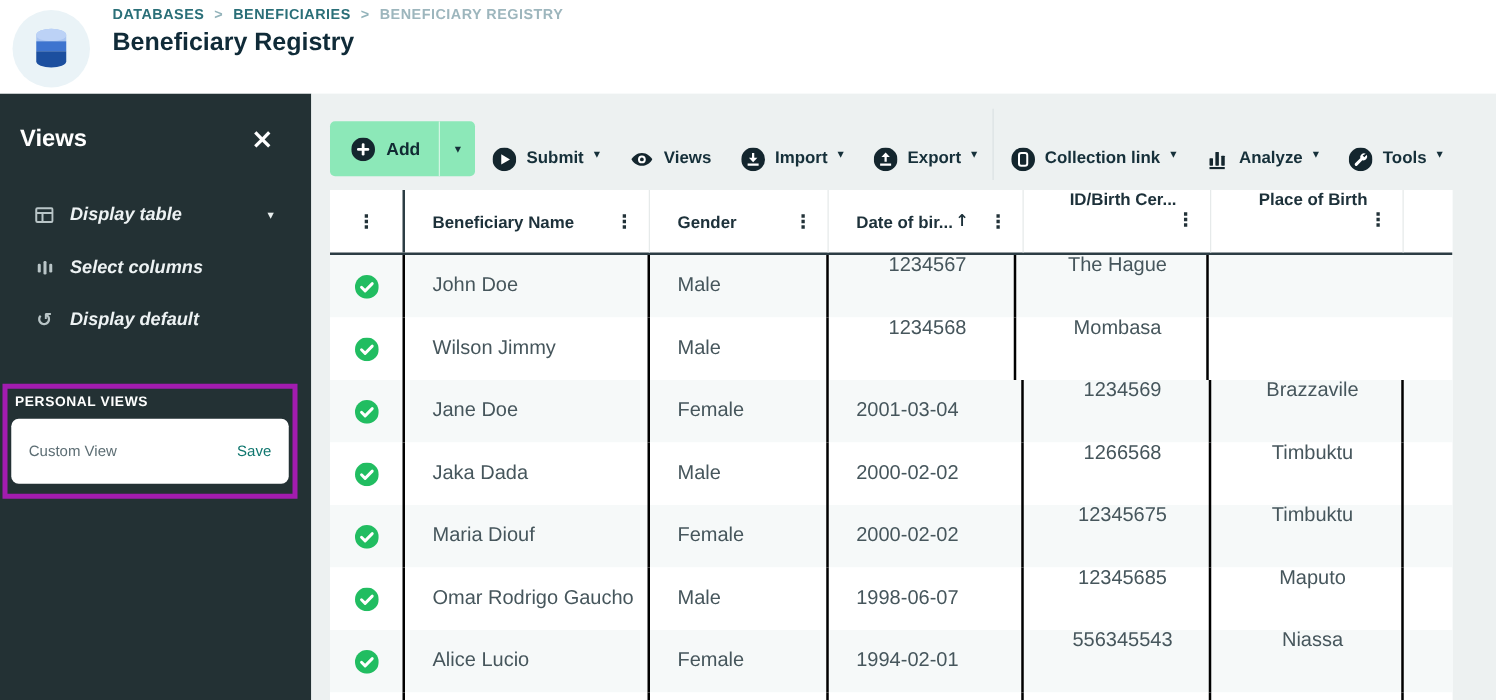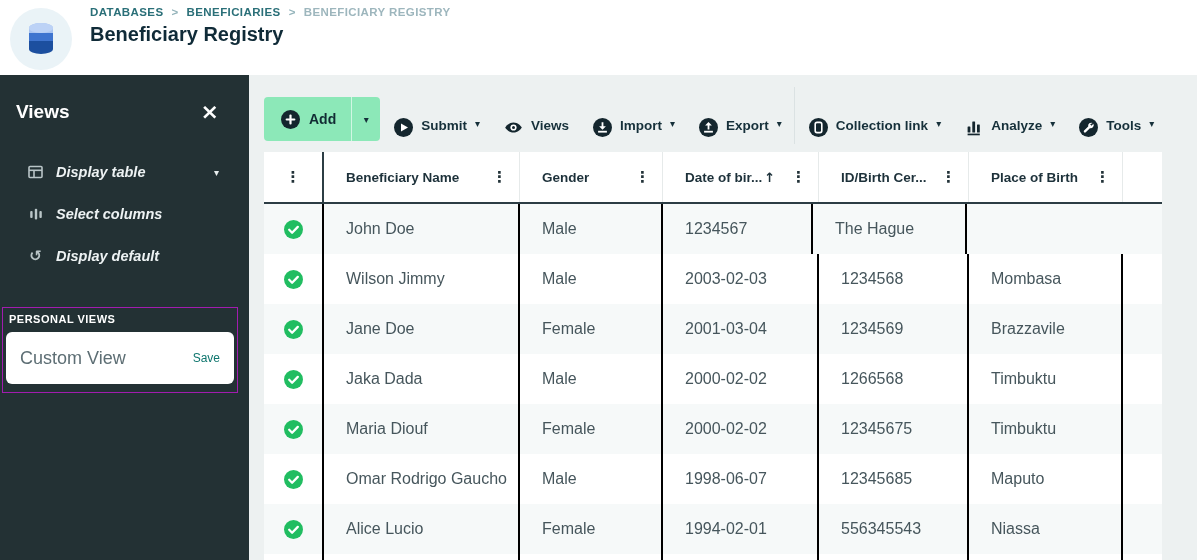--- a/index.html
+++ b/index.html
@@ -30,26 +30,26 @@
              font-family:"DejaVu Sans", sans-serif; }
   .side-list { margin-top:28px;font-style:italic; }
   .side-item { display:flex; align-items:center; gap:13px; padding:13px 30px 13px 28px;
                font-size:14.5px; font-weight:bold; color:#edf2f3; cursor:pointer; }
   .side-item .sicon { width:15px; display:flex; justify-content:center; color:#b9c5c7;
                       font-family:"DejaVu Sans", sans-serif; }
   .side-item .caret { margin-left:auto; font-size:10px; color:#e8eeee;
                       font-family:"DejaVu Sans", sans-serif; }
   .reset-glyph { font-size:15px; line-height:13px; }
 
-  .pv-box { position:absolute; left:2px; top:232px; width:236px; border:1px solid #a21caf; }
+  .pv-box { position:absolute; left:2px; top:232px; width:236px; border:4px solid #a21caf; }
   .pv-label { color:#ffffff; font-size:11px; font-weight:bold; letter-spacing:.5px;
               padding:5px 8px 7px 6px; }
   .pv-card { margin:0 3px 8px 3px; background:#ffffff; border-radius:6px; height:52px;
              display:flex; align-items:center; padding:0 14px; }
-  .pv-input { flex:1; border:none; outline:none; background:transparent; font-size:18px;
+  .pv-input { flex:1; border:none; outline:none; background:transparent; font-size:12px;
               color:#5d6e74; font-family:"Liberation Sans", sans-serif; min-width:0; }
   .pv-save { font-size:12px; color:#0f766e; background:none; border:none; cursor:pointer;
              font-family:"Liberation Sans", sans-serif; }
 
   
   .main { position:absolute; left:249px; top:75px; width:948px; height:485px;
           background:#edf1f1; overflow:hidden;padding-left:14px; }
 
   .toolbar { position:absolute; left:15px; top:22px; height:44px; display:flex; align-items:center; }
   .btn-add { display:flex; align-items:stretch; background:#8ce8b8; border-radius:4px;
@@ -75,22 +75,22 @@
   .hcell .lbl { font-size:13.5px; font-weight:bold; color:#1d313a; }
   .kebab { margin-left:auto; color:#223238; font-size:15px; font-weight:bold;
            font-family:"DejaVu Sans", sans-serif; cursor:pointer; }
   .sort-arrow { font-size:13px; font-weight:bold; color:#1d313a; margin-left:2px;
                 font-family:"DejaVu Sans", sans-serif; }
   .c-check { width:60px; justify-content:center; border-right:2px solid #2c3d44; padding:0; }
   .c-check .kebab { margin-left:0; }
   .c-name  { width:196px; }
   .c-gender{ width:143px; }
   .c-dob   { width:156px; }
-  .c-id    { width:150px; }
-  .c-place { width:154px; }
+  .c-id    { width:150px;flex-direction:column; }
+  .c-place { width:154px;flex-direction:column; }
   .trow { display:flex; height:50px; background:#ffffff; }
   .trow.alt { background:#f6f9f9; }
   .tcell { display:flex; align-items:center; border-right:2px solid #000000;
            padding:0 12px 0 22px; font-size:16px; color:#46565c; overflow:hidden;
            white-space:nowrap; }
   .tcell.c-check { justify-content:center; padding:0; }
 </style>
 </head>
 <body>
 
@@ -302,21 +302,20 @@
       </div>
         <div class="trow">
         <div class="tcell c-check">
           <svg width="19" height="19" viewBox="0 0 19 19">
             <circle cx="9.5" cy="9.5" r="9.5" fill="#21bd61"></circle>
             <path d="M5.2 9.8 L8.1 12.7 L13.8 6.9" stroke="#fff" stroke-width="2.3" fill="none" stroke-linecap="round" stroke-linejoin="round"></path>
           </svg>
         </div>
         <div class="tcell c-name">Wilson Jimmy</div>
         <div class="tcell c-gender">Male</div>
-        <div class="tcell c-dob">2003-02-03</div>
         <div class="tcell c-id">1234568</div>
         <div class="tcell c-place">Mombasa</div>
       </div>
         <div class="trow alt">
         <div class="tcell c-check">
           <svg width="19" height="19" viewBox="0 0 19 19">
             <circle cx="9.5" cy="9.5" r="9.5" fill="#21bd61"></circle>
             <path d="M5.2 9.8 L8.1 12.7 L13.8 6.9" stroke="#fff" stroke-width="2.3" fill="none" stroke-linecap="round" stroke-linejoin="round"></path>
           </svg>
         </div>

